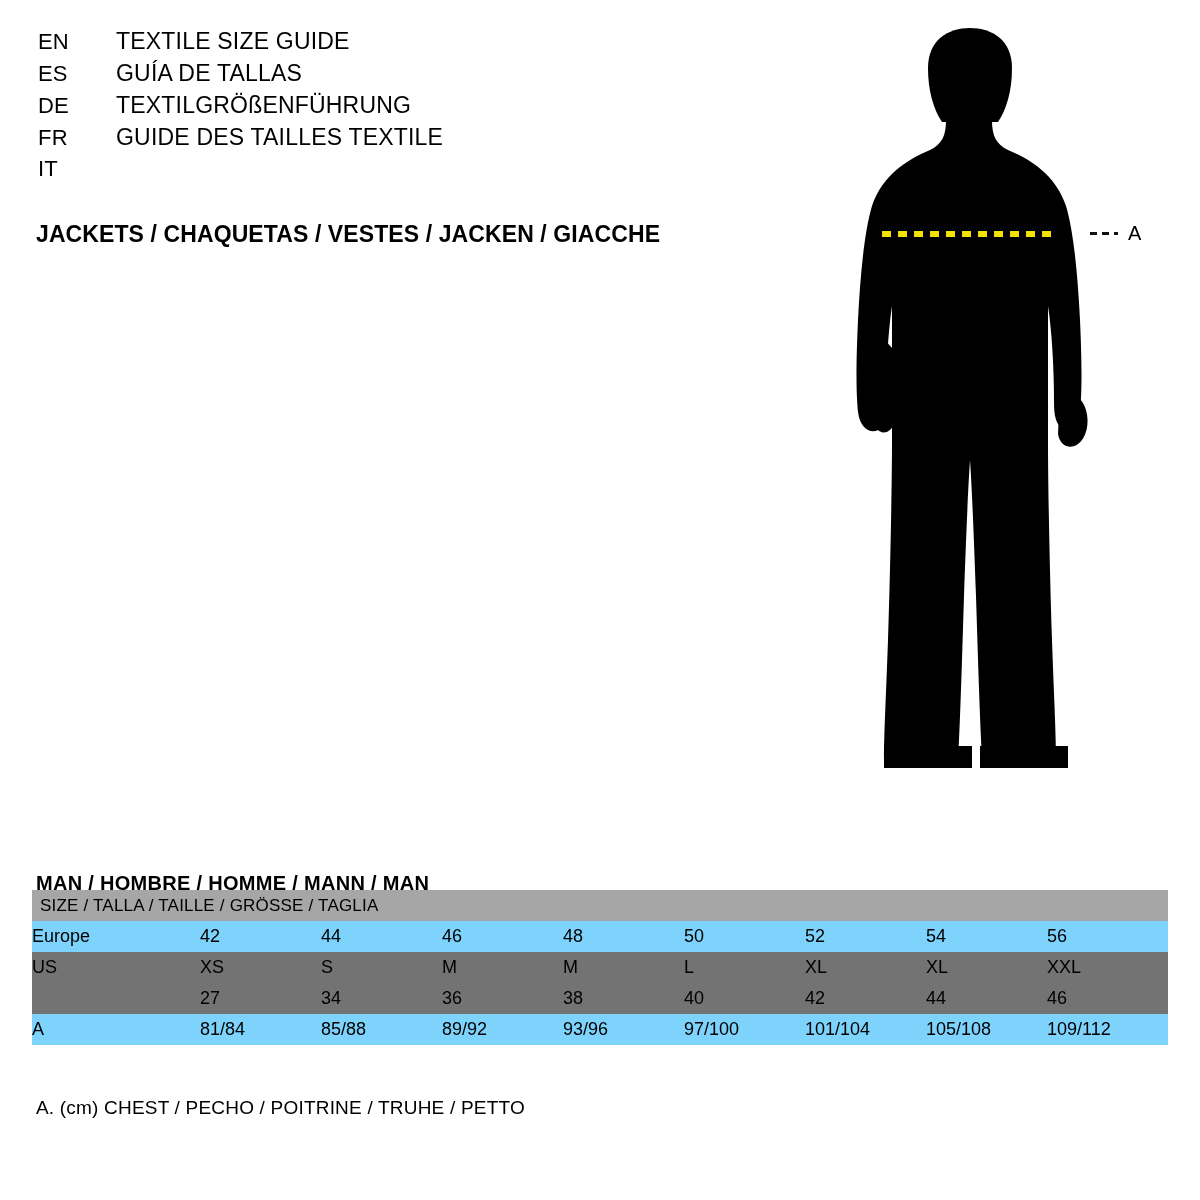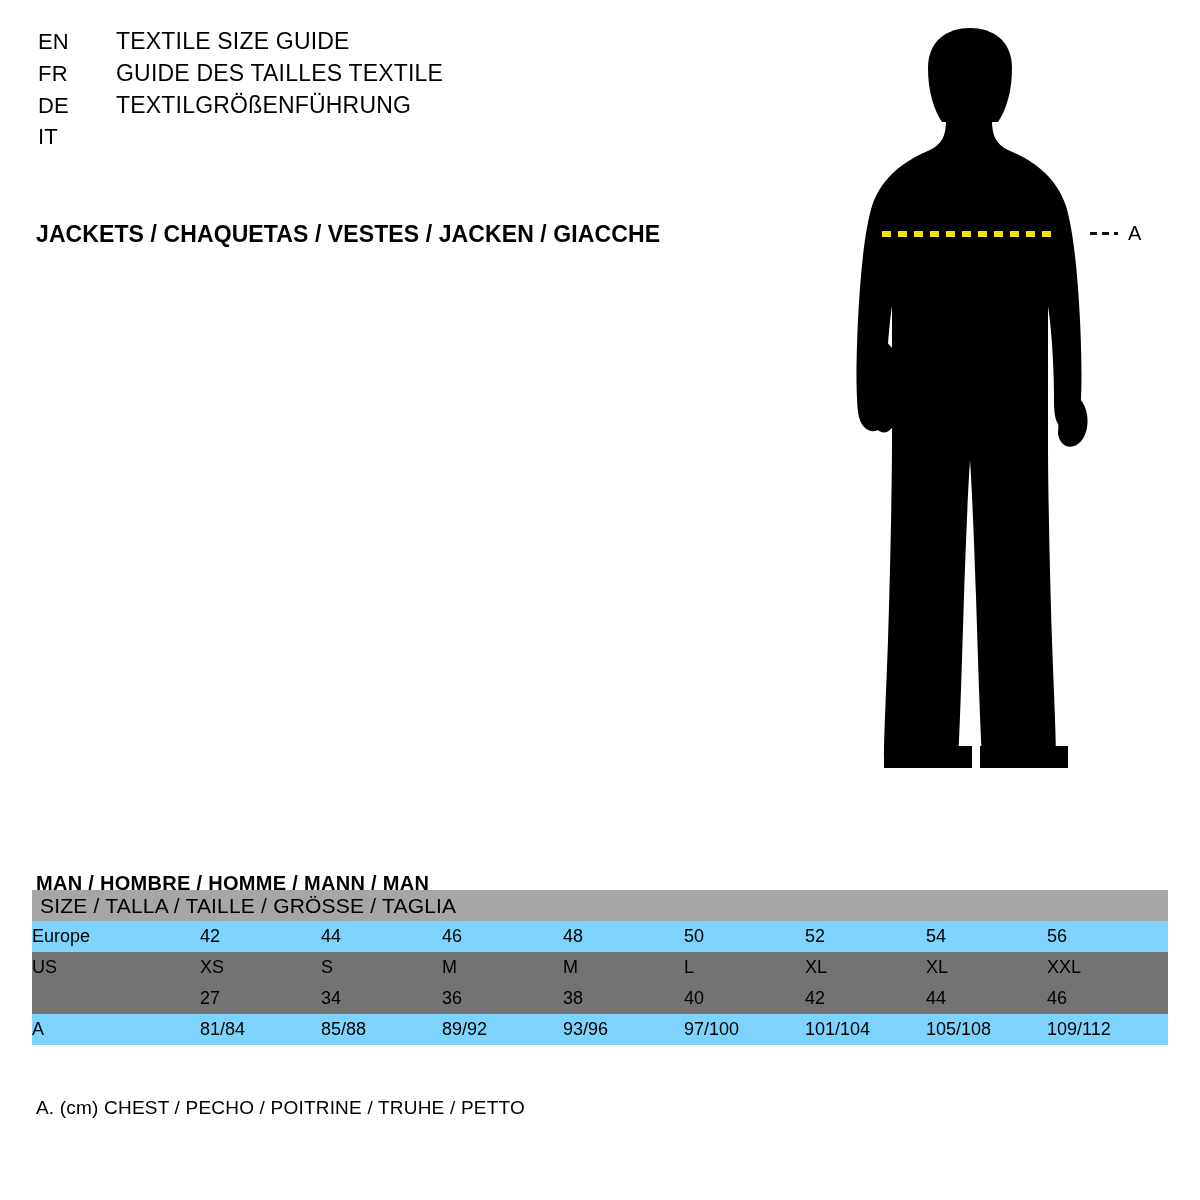--- a/index.html
+++ b/index.html
@@ -97,21 +97,21 @@
     border-collapse: collapse;
     font-size: 18px;
   }
   table.sizes td {
     height: 31px;
     padding: 0;
     vertical-align: middle;
   }
   .hdr td {
     background: #a6a6a6;
-    font-size: 21px;
+    font-size: 17px;
     letter-spacing: 0.2px;
   }
   .hdr td.label {
     padding-left: 8px;
   }
   .row-grey td {
     background: #737373;
   }
   .row-white td {
     background: #7dd3fc;
@@ -137,26 +137,30 @@
 </style>
 </head>
 <body>
 
 <div class="lang-block">
   <div class="lang-row">
     <span class="lang-code">EN</span>
     <span class="lang-text">TEXTILE SIZE GUIDE</span>
   </div>
   <div class="lang-row">
+    <span class="lang-code">ES</span>
+    <span class="lang-text">GUÍA DE TALLAS</span>
+  </div>
+  <div class="lang-row">
+    <span class="lang-code">DE</span>
+    <span class="lang-text">TEXTILGRÖßENFÜHRUNG</span>
+  </div>
+  <div class="lang-row">
     <span class="lang-code">FR</span>
     <span class="lang-text">GUIDE DES TAILLES TEXTILE</span>
-  </div>
-  <div class="lang-row">
-    <span class="lang-code">DE</span>
-    <span class="lang-text">TEXTILGRÖßENFÜHRUNG</span>
   </div>
   <div class="lang-row">
     <span class="lang-code">IT</span>
   </div>
 </div>
 
 <div class="cat-block">
   <div class="cat-line">JACKETS / CHAQUETAS / VESTES / JACKEN / GIACCHE</div>
 </div>
 

